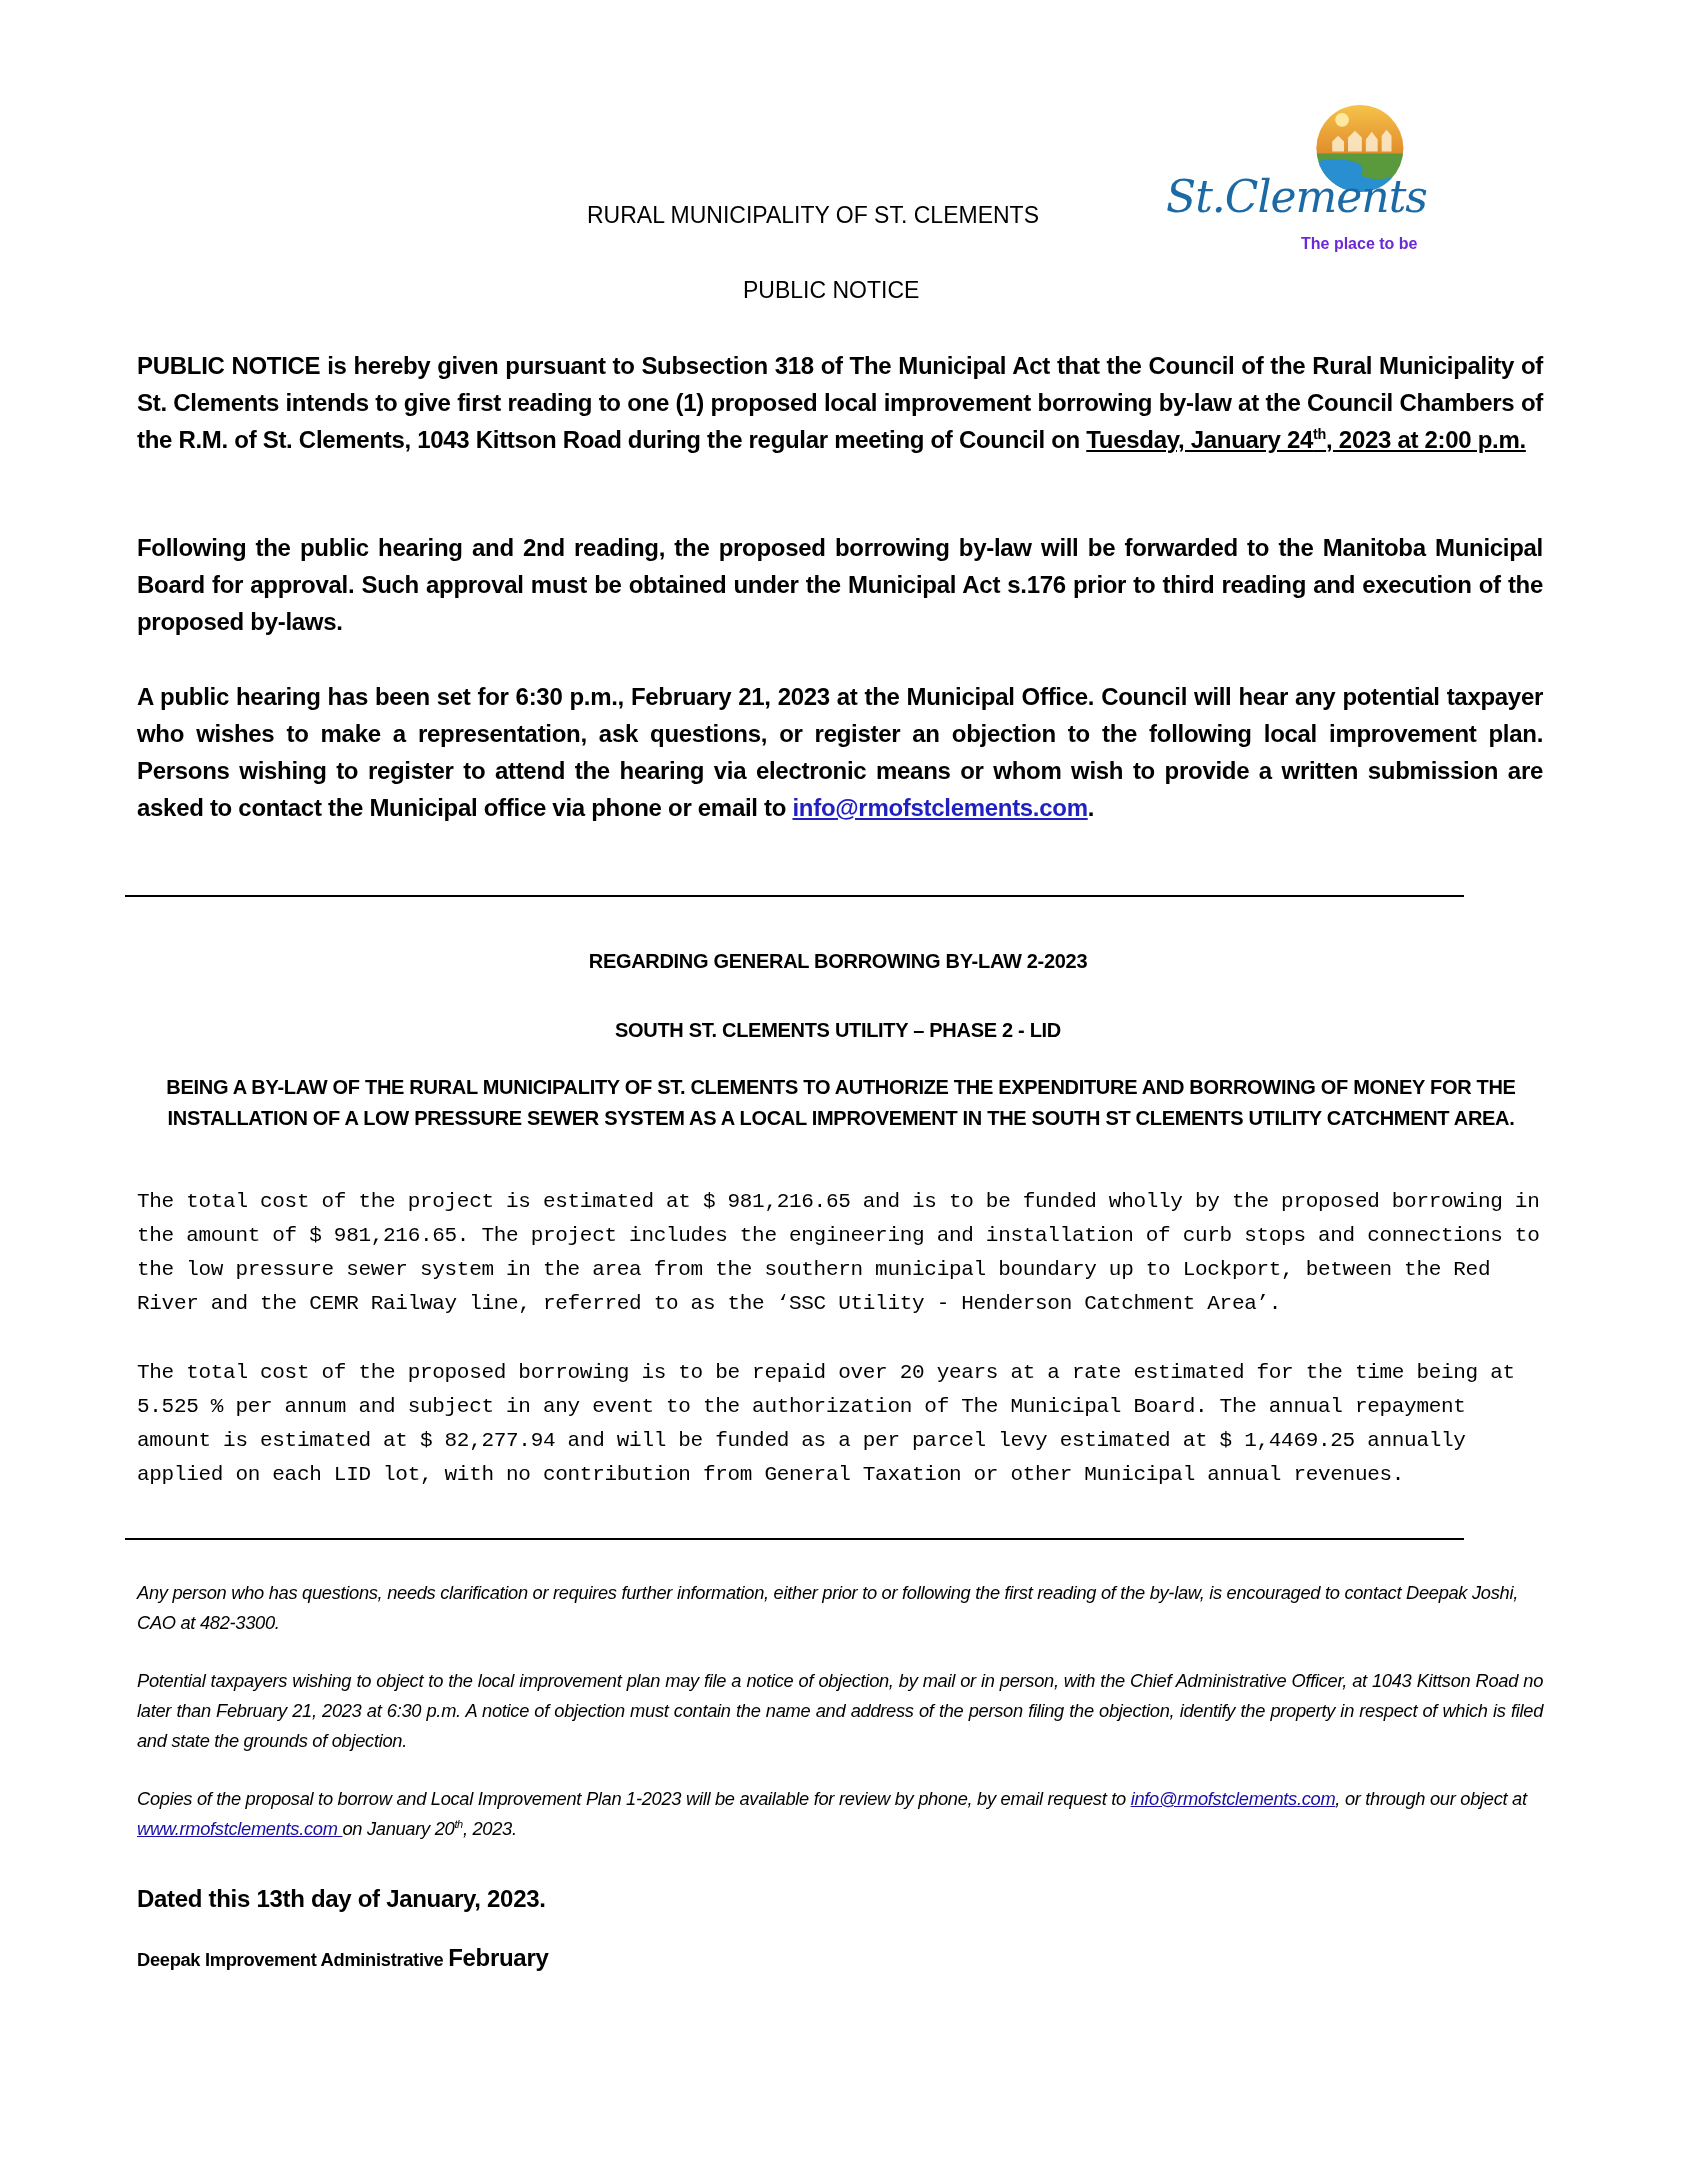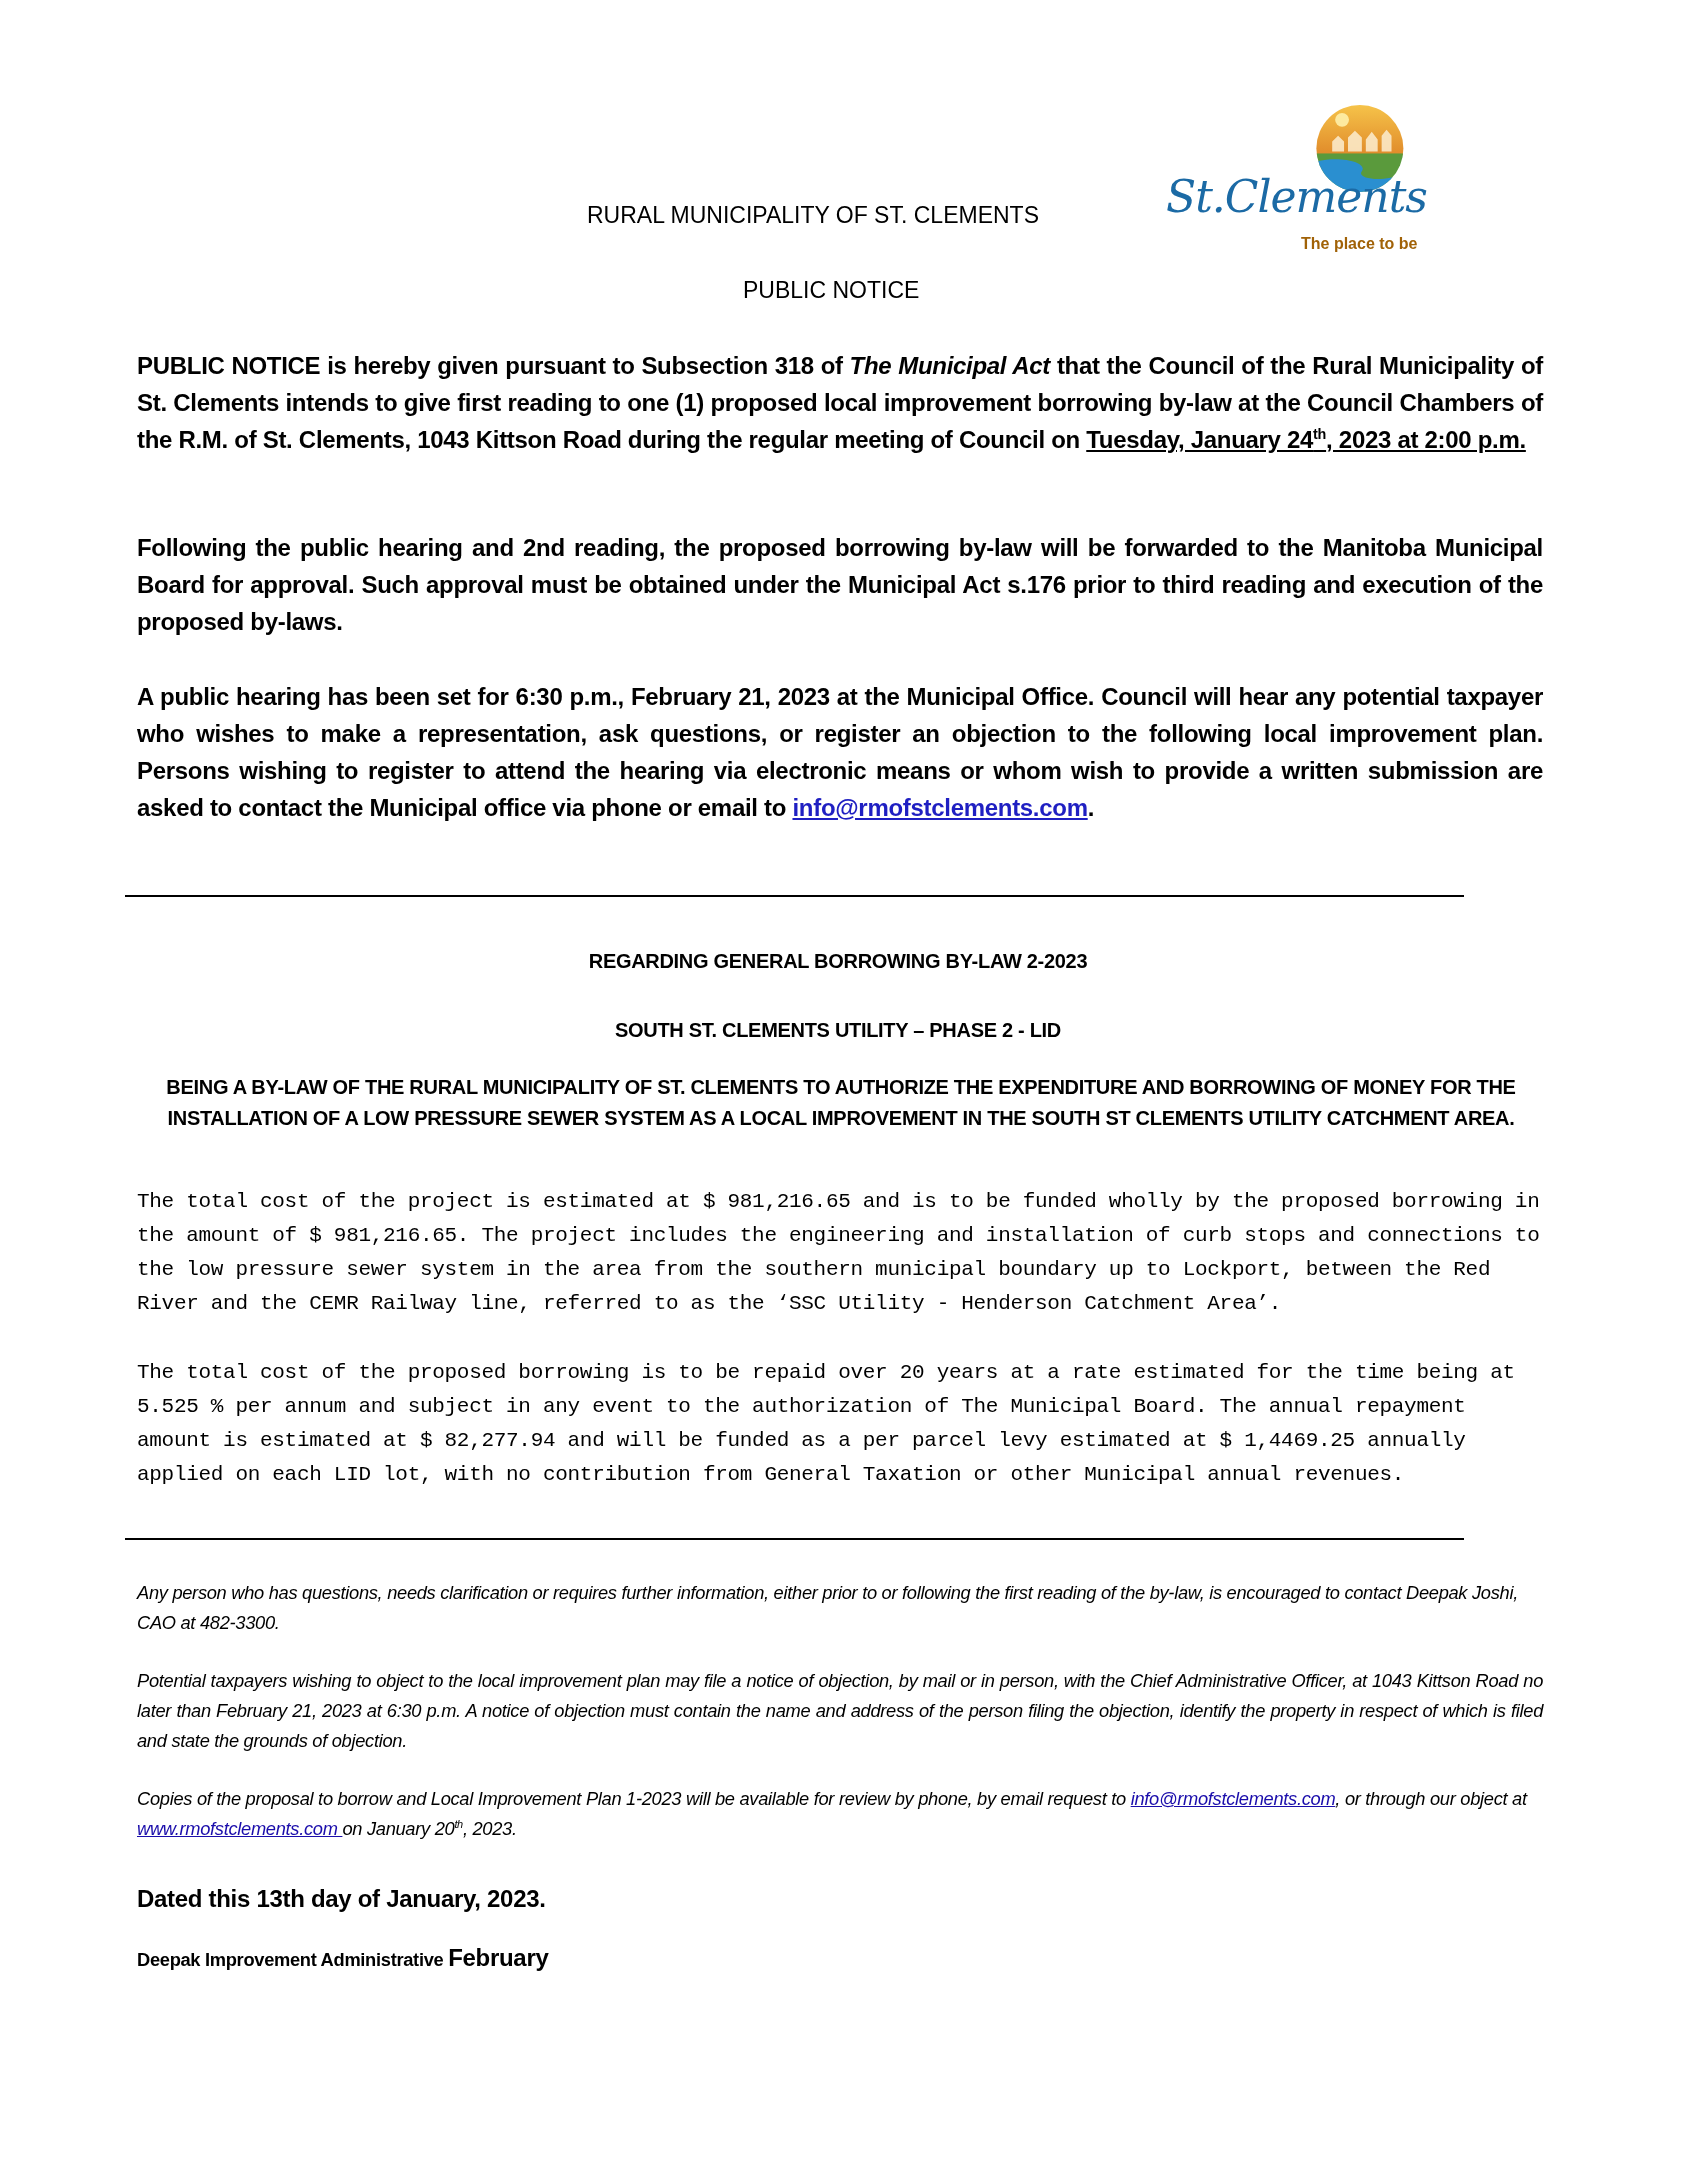--- a/index.html
+++ b/index.html
@@ -1,32 +1,32 @@
 <!DOCTYPE html>
 <html><head>
 <meta charset="utf-8">
 <style>
   html, body { margin: 0; padding: 0; background: #ffffff; }
   body { width: 1683px; height: 2178px; position: relative; overflow: hidden; color: #000; }
   .page { position: absolute; left: 0; top: 0; width: 1683px; height: 2178px; }
 
   .logo { position: absolute; left: 1156px; top: 104px; width: 297px; height: 158px; }
   .logo-text { position: absolute; left: 10px; top: 67px; font-family: "DejaVu Serif", serif; font-style: italic; font-size: 44px; color: #1b6aa5; letter-spacing: -1px; white-space: nowrap; }
-  .logo-tag { position: absolute; left: 145px; top: 131px; font-family: "Liberation Sans", sans-serif; font-weight: bold; font-size: 16px; color: #a16207; white-space: nowrap; }
+  .logo-tag { position: absolute; left: 145px; top: 131px; font-family: "Liberation Sans", sans-serif; font-weight: bold; font-size: 16px; color: #6d28d9; white-space: nowrap; }
 
   .hdr { position: absolute; font-family: "Liberation Sans", sans-serif; font-weight: normal; font-size: 23px; white-space: nowrap; }
   .hdr-rm { left: 587px; top: 202px; }
   .hdr-pn { left: 743px; top: 277px; }
 
   .para { position: absolute; left: 137px; width: 1406px; font-family: "Liberation Sans", sans-serif; font-weight: bold; font-size: 24px; line-height: 37px; text-align: justify; letter-spacing: -0.3px; }
   .p1 { top: 347px; }
   .p2 { top: 529px; }
   .p3 { top: 678px; }
   .u { text-decoration: underline; }
-  .it { font-style: italic; }
+  .it { }
   sup { font-size: 60%; line-height: 0; vertical-align: super; }
   a.link { color: #1a0dab; text-decoration: underline; }
   .para a.link { color: #1f1fc2; }
 
   .rule { position: absolute; left: 125px; width: 1339px; background: #000; }
   .rule1 { top: 895px; height: 2px; }
   .rule2 { top: 1538px; height: 2px; }
 
   .ctr { position: absolute; left: 125px; width: 1426px; text-align: center; font-family: Liberation Sans, sans-serif; font-weight: bold; font-size: 20px; line-height: 31px; letter-spacing: -0.3px; }
   .c1 { top: 946px; }

